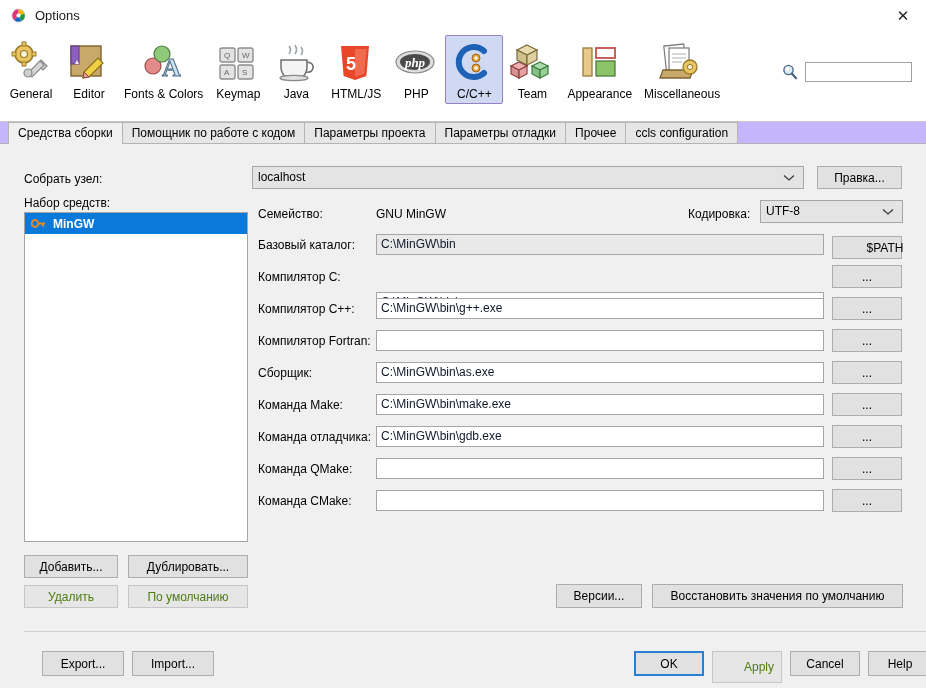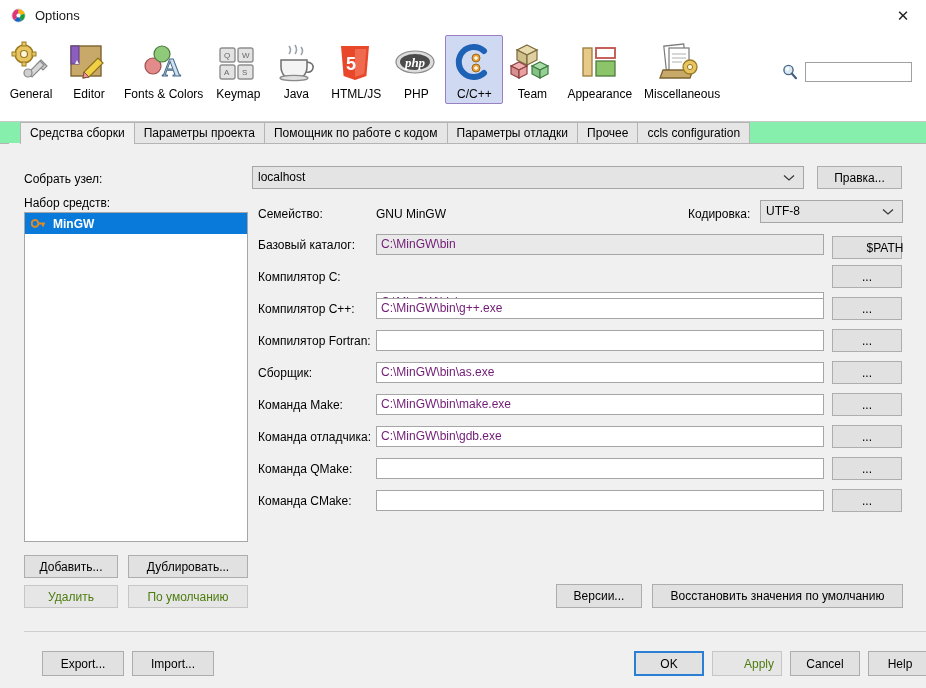--- a/index.html
+++ b/index.html
@@ -54,22 +54,22 @@
   #search-icon { width:18px; height:18px; position:relative; margin-right:6px; }
   #search-input {
     width:107px; height:20px; border:1px solid #a0a0a0; background:#fff;
     font-family:"Liberation Sans", sans-serif; font-size:12px;
     padding:0 3px; outline:none;
   }
 
   
   #tabstrip {
     position:absolute; left:0; top:122px; width:926px; height:22px;
-    display:flex; align-items:flex-end; padding-left:20px;
-    background:#86efac;
+    display:flex; align-items:flex-end; padding-left:8px;
+    background:#c4b5fd;
   }
   .tab {
     height:22px; line-height:21px; padding:0 9px;
     font-size:12px; color:#000;
     border:1px solid #b4b4b4; border-bottom:none;
     background:#e6e6e6;
     margin-right:-1px; cursor:default; white-space:nowrap;
   }
   .tab.active { background:#f0f0f0; position:relative; z-index:3; }
   #tabline { position:absolute; left:0; top:143px; width:926px; height:1px; background:#b4b4b4; z-index:1;}
@@ -111,21 +111,21 @@
   #btn-def { position:absolute; left:128px; top:441px; width:120px; height:23px; }
 
   
   .ctrl-label {
     position:absolute; font-size:12px; color:#000; text-align:left;
     height:17px; line-height:17px;
   }
   .field {
     position:absolute; height:21px; border:1px solid #a6a6a6;
     background:#fff; font-family:"Liberation Sans", sans-serif;
-    font-size:12px; color:#701a75; padding:0 4px; line-height:19px;
+    font-size:12px; color:#0f172a; padding:0 4px; line-height:19px;
     overflow:hidden; white-space:nowrap;
   }
   .field.readonly { background:#e9e9e9; }
   .dots-btn { position:absolute; width:70px; height:23px; }
 
   .combo {
     position:absolute; height:23px; border:1px solid #a6a6a6;
     background:#e4e4e4; font-size:12px; line-height:21px;
     padding-left:5px; color:#000; cursor:default;
   }
@@ -149,21 +149,21 @@
   #btn-restore { position:absolute; left:652px; top:440px; width:251px; height:24px; }
 
   
   #footer {
     position:absolute; left:0; top:631px; width:926px; height:57px;
     background:#f0f0f0; border-top:1px solid #cfcfcf;margin-left:24px;
   }
   #btn-export { position:absolute; left:18px; top:19px; width:82px; height:25px; }
   #btn-import { position:absolute; left:108px; top:19px; width:82px; height:25px; }
   #btn-ok     { position:absolute; left:610px; top:19px; width:70px; height:25px; }
-  #btn-apply  { position:absolute; left:688px; top:19px; width:70px; height:25px;padding-left:24px; }
+  #btn-apply  { position:absolute; left:688px; top:19px; width:70px; height:32px;padding-left:24px; }
   #btn-cancel { position:absolute; left:766px; top:19px; width:70px; height:25px; }
   #btn-help   { position:absolute; left:844px; top:19px; width:64px; height:25px; }
 
   #statusline { position:absolute; left:0; top:684px; width:926px; height:4px; background:#f0f0f0; }
 </style>
 </head>
 <body>
 
 <div id="titlebar">
   <span id="app-logo">
@@ -329,22 +329,22 @@
         <line x1="10.8" y1="10.6" x2="15" y2="15.2" stroke="#45607a" stroke-width="2.2" stroke-linecap="round"></line>
       </svg>
     </span>
     <input id="search-input" type="text" autofocus="" placeholder="" style="">
   </div>
 </div>
 
 <div id="tabline"></div>
 <div id="tabstrip">
     <div class="tab active">Средства сборки</div>
+    <div class="tab">Помощник по работе с кодом</div>
     <div class="tab">Параметры проекта</div>
-    <div class="tab">Помощник по работе с кодом</div>
     <div class="tab">Параметры отладки</div>
     <div class="tab">Прочее</div>
     <div class="tab">ccls configuration</div>
   </div>
 <div id="tabline-cover" style="left: 9px; width: 18px;"></div>
 
 <div id="panel">
 
   <div id="lbl-host">Собрать узел:</div>
   <div id="lbl-toolset">Набор средств:</div>

